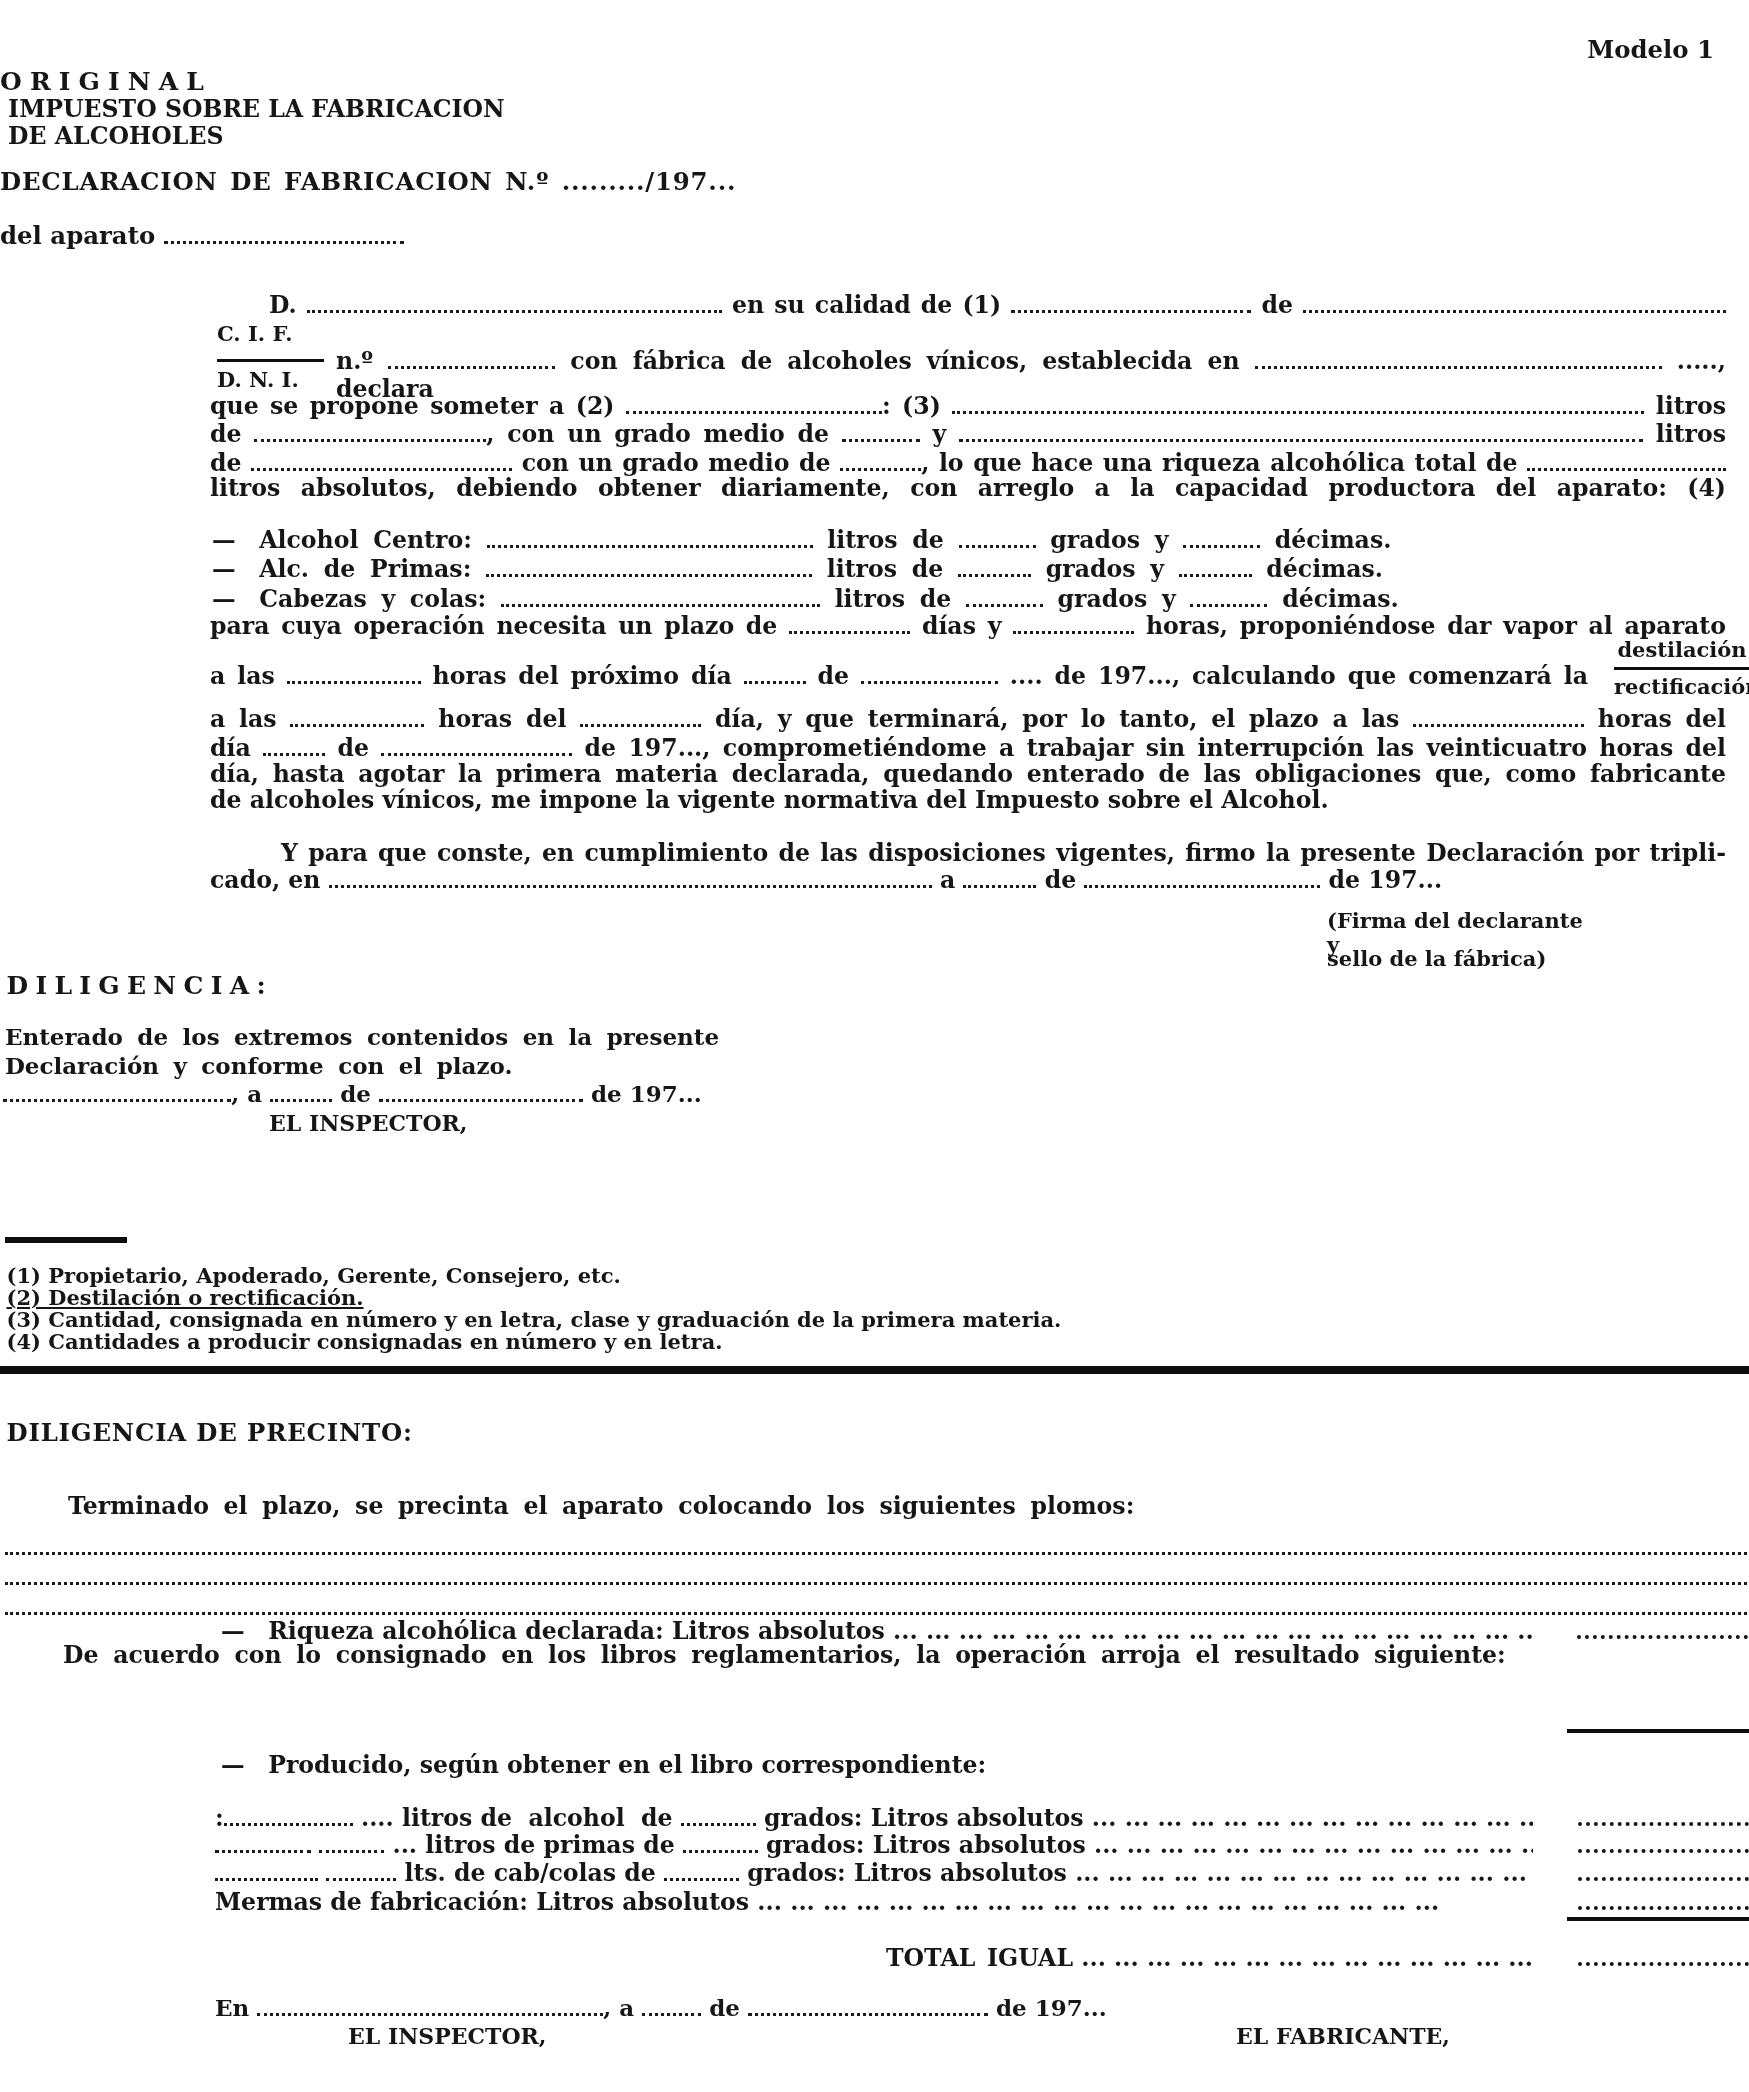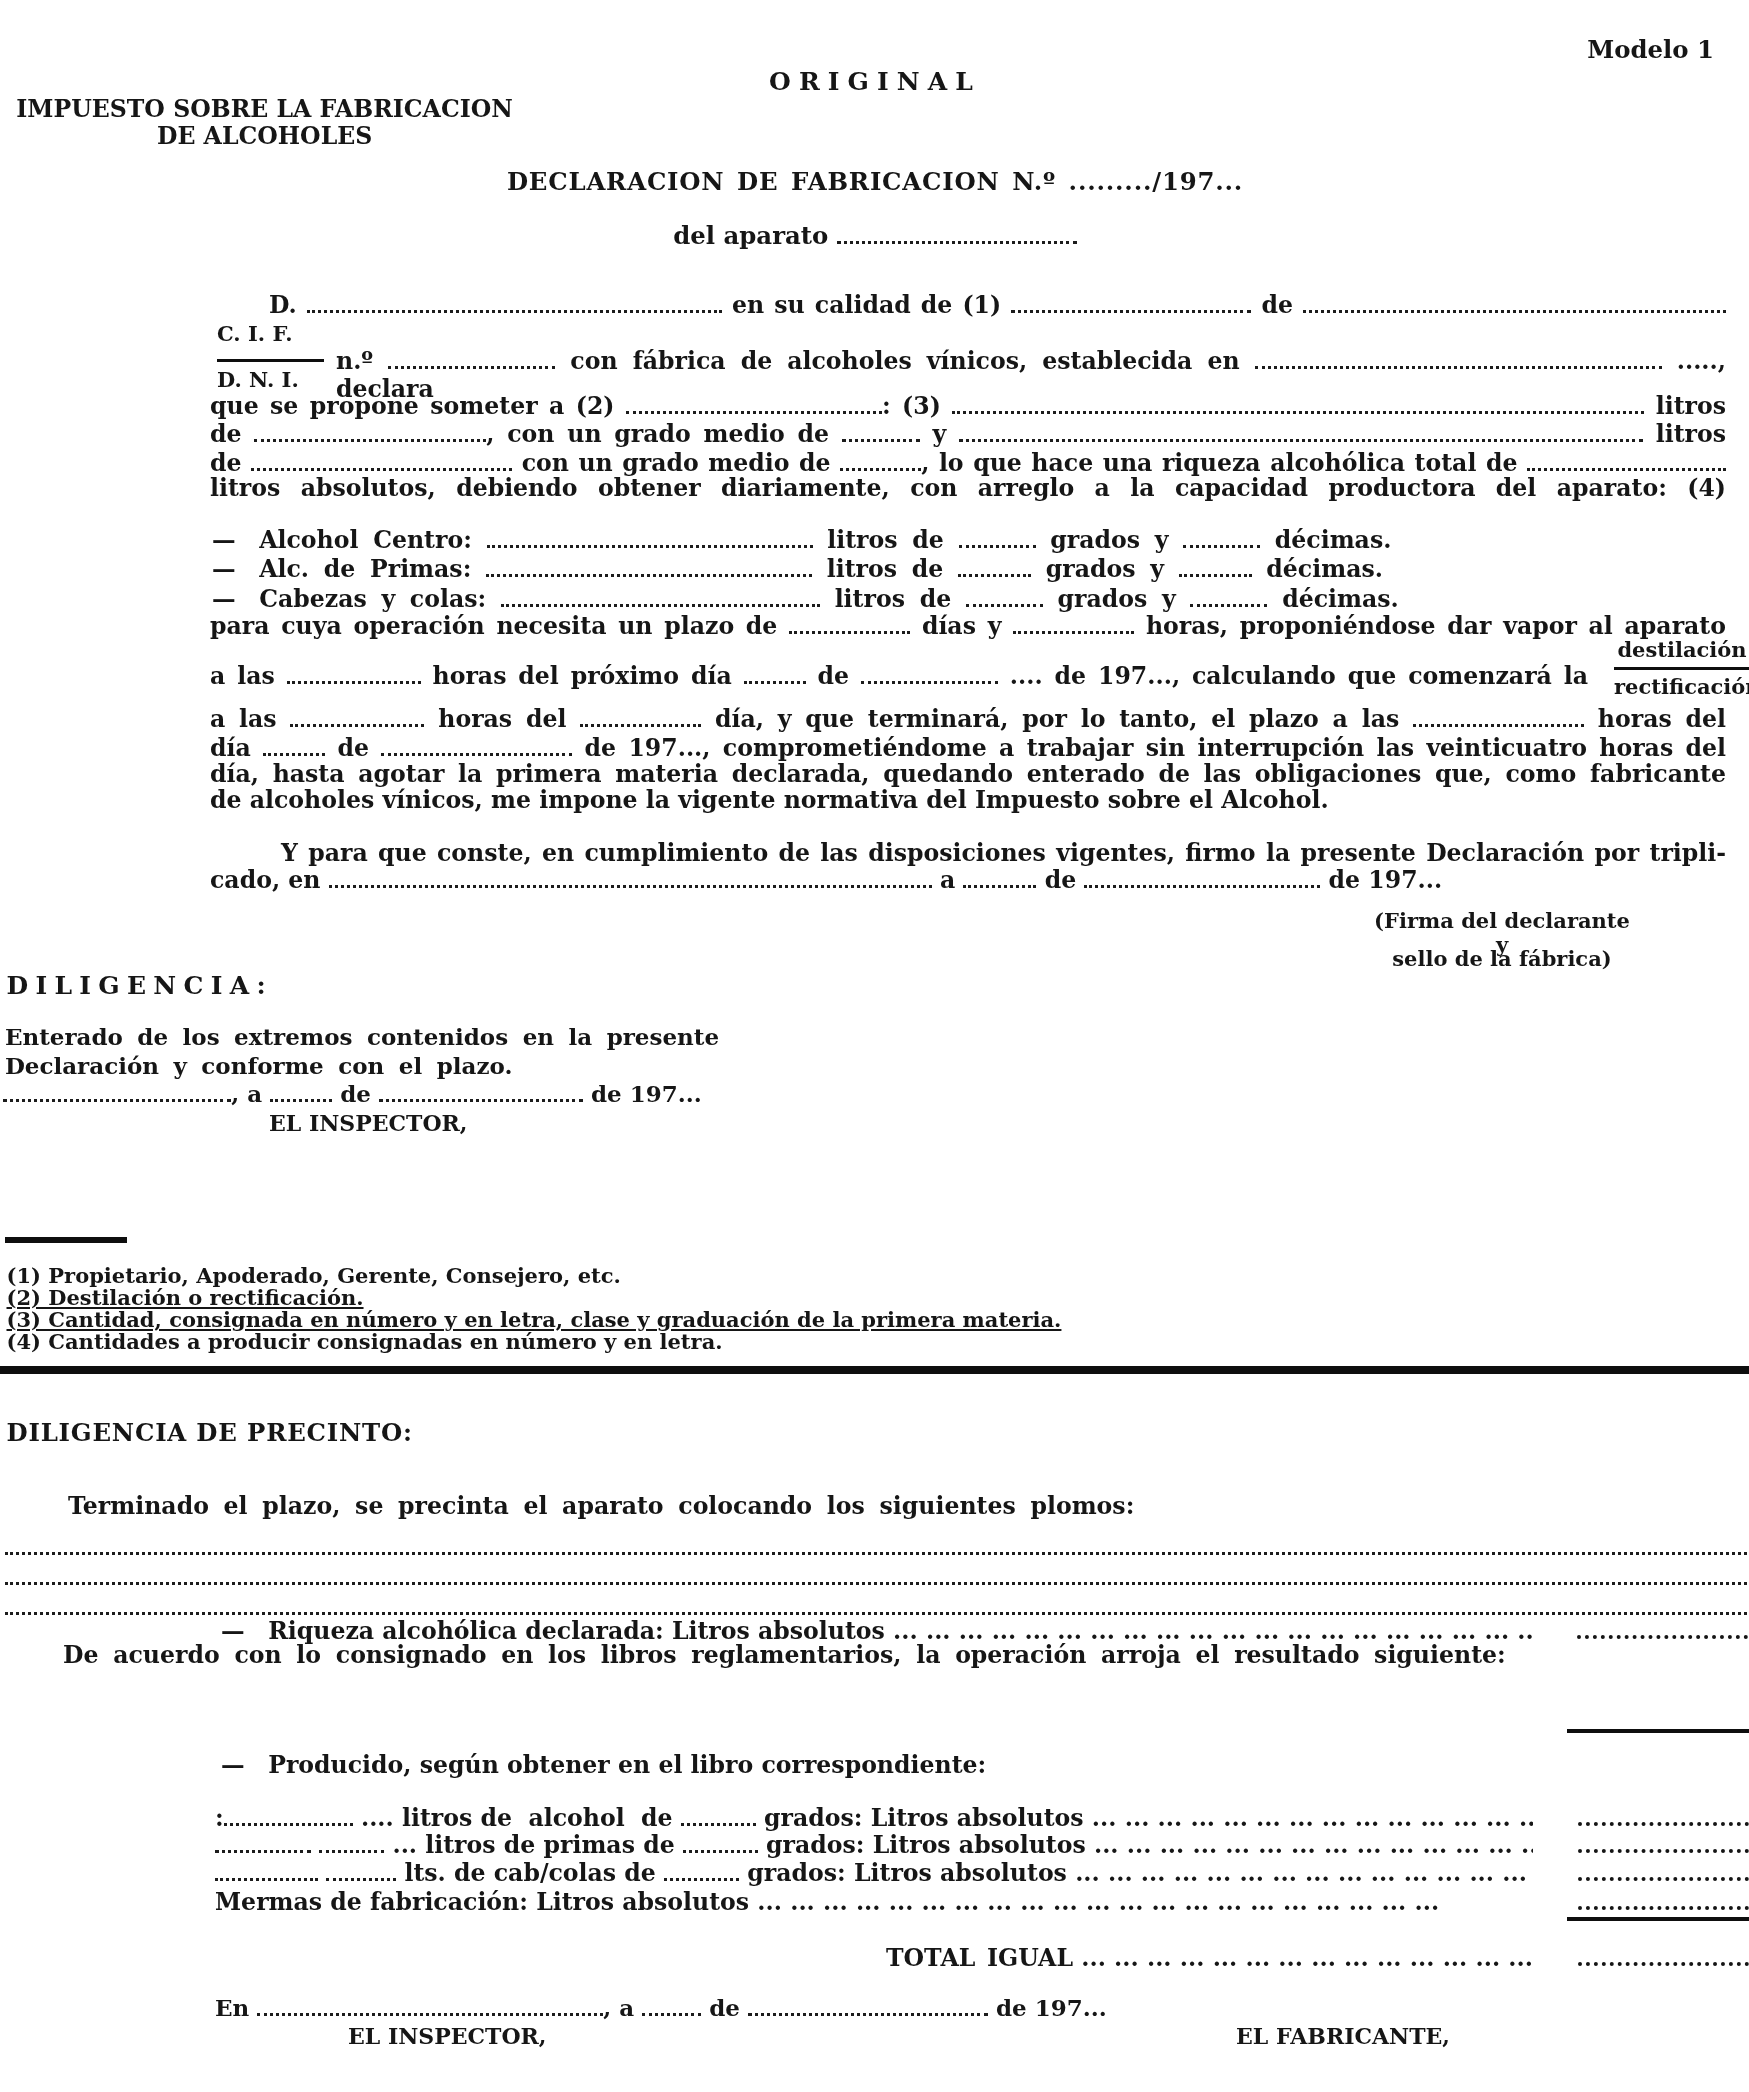--- a/index.html
+++ b/index.html
@@ -1,21 +1,21 @@
 <!DOCTYPE html>
 <html style="font-size:13px"><head>
 <meta charset="utf-8">
 <style>
   html,body{margin:0;padding:0;background:#888;}
   .page{position:relative;width:1750px;height:2093px;background:#ffffff;
         font-family:"DejaVu Serif","Liberation Serif",serif;font-weight:700;color:#161616;
         overflow:hidden;}
   .line{position:absolute;font-size:23.6px;line-height:28px;white-space:normal;}
   .jline{text-align:justify;text-align-last:justify;}
-  .cline{text-align:center;}
+  .cline{text-align:left;}
   .rline{text-align:right;}
   .ld{display:inline-block;height:5.7px;border-bottom:3.3px dotted #1c1c1c;}
   .fline{display:flex;align-items:baseline;}
   .fline .t{white-space:pre;flex:0 0 auto;}
   .fline .g{flex:1 1 0;overflow:hidden;white-space:pre;}
   .fline .sp{flex:0 0 auto;height:0.8px;}
   .fline .ld{flex:0 0 auto;}
   .cell{border-bottom:4.1px dotted #151515;height:6.5px;}
   .sp{display:inline-block;height:0.8px;}
   .rule{position:absolute;background:#0e0e0e;}
@@ -93,21 +93,21 @@
     <div class="line fs28 wsp" style="top:1052px;left:4.9px;width:765px;">Declaración y conforme con el plazo.</div>
     <div class="line fs28" style="top:1080px;left:3.3px;width:765px;"><span class="ld" style="width: 228px;"></span><span class="t">, a </span><span class="ld" style="width: 62px;"></span><span class="t"> de </span><span class="ld" style="width: 204px;"></span><span class="t"> de 197...</span></div>
     <div class="line fs27" style="top:1110px;left:269px;width:326px;">EL INSPECTOR,</div>
   </section>
 
   
   <section style="display:contents">
     <div class="rule" style="top:1237px;left:4.9px;width:122px;height:5.7px;"></div>
     <div class="line fs26" style="top:1264px;left:6.5px;width:1384px;">(1)  Propietario, Apoderado, Gerente, Consejero, etc.</div>
     <div class="line fs26" style="top:1286px;left:6.5px;width:1384px;text-decoration:underline;">(2)  Destilación o rectificación.</div>
-    <div class="line fs26" style="top:1308px;left:6.5px;width:1384px;text-decoration:underline;">(3)  Cantidad, consignada en número y en letra, clase y graduación de la primera materia.</div>
+    <div class="line fs26" style="top:1308px;left:6.5px;width:1384px;">(3)  Cantidad, consignada en número y en letra, clase y graduación de la primera materia.</div>
     <div class="line fs26" style="top:1330px;left:6.5px;width:1384px;">(4)  Cantidades a producir consignadas en número y en letra.</div>
   </section>
 
   <div class="rule" style="top:1366px;left:0;width:1750px;height:8.1px;"></div>
 
   
   <section style="display:contents">
     <div class="line fs30" style="top:1419px;left:6.5px;width:651px;letter-spacing:0.8px;">DILIGENCIA DE PRECINTO:</div>
     <div class="line wsp" style="top:1492px;left:68px;width:1221px;">Terminado el plazo, se precinta el aparato colocando los siguientes plomos:</div>
 

